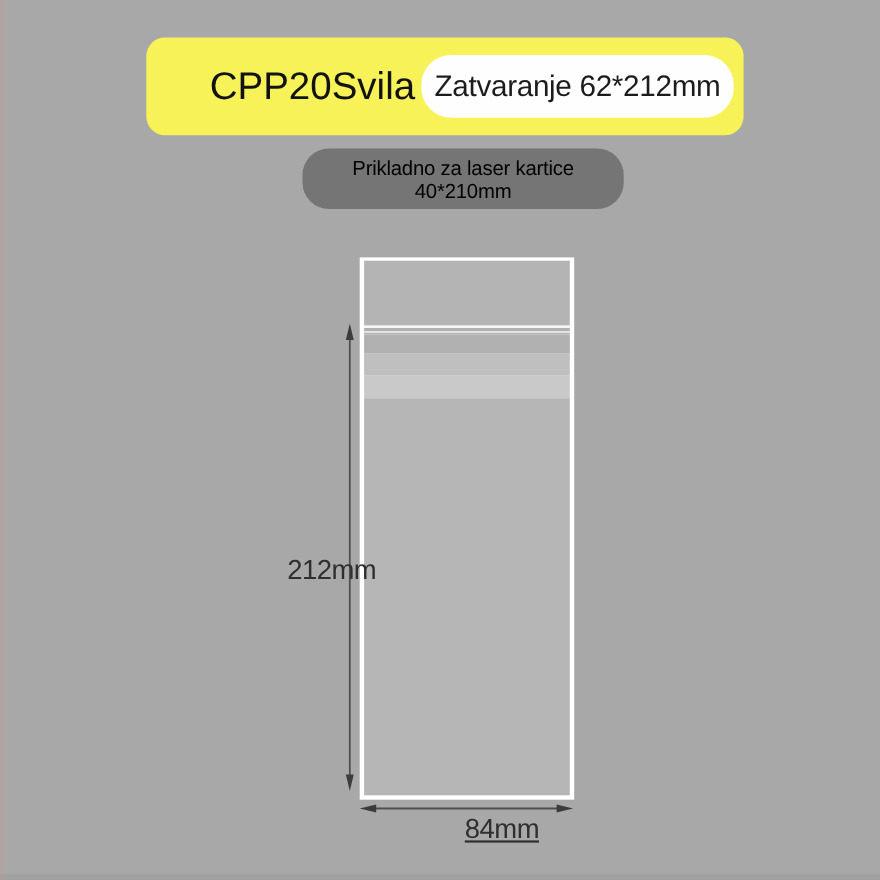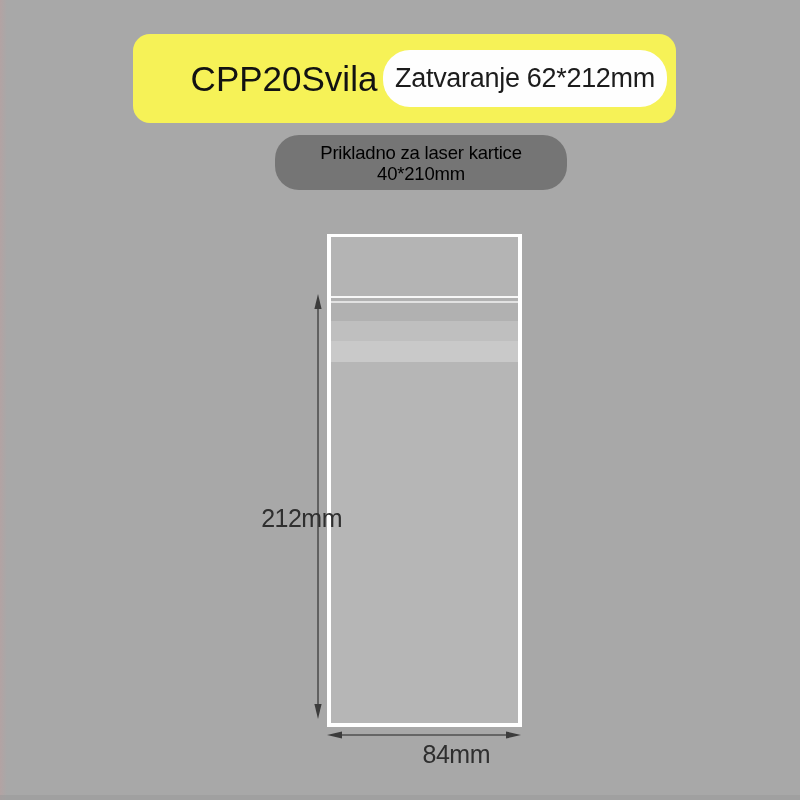--- a/index.html
+++ b/index.html
@@ -65,21 +65,21 @@
   .bag-band1     { height: 20px; background: #bfbfbf; }
   .bag-band2     { height: 21px; background: #c9c9c9; }
   .bag-body      { flex: 1; background: #b6b6b6; }
 
   .dim-arrow { position: absolute; }
   .dim-label {
     position: absolute; color: #2f2f2f; font-size: 25px; font-weight: 500;
     letter-spacing: -0.5px; text-align: right; margin-left: 25px;
   }
   .height-label { left: 233px; top: 504px; width: 84px; }
-  .width-label  { left: 381px; top: 740px; width: 84px; }
+  .width-label  { left: 381px; top: 740px; width: 84px; text-decoration: underline; }
 </style>
 </head>
 <body>
 
 <div class="stage">
 
   <div class="left-tint"></div>
 
   <div class="product-banner">
     <div class="product-name">

